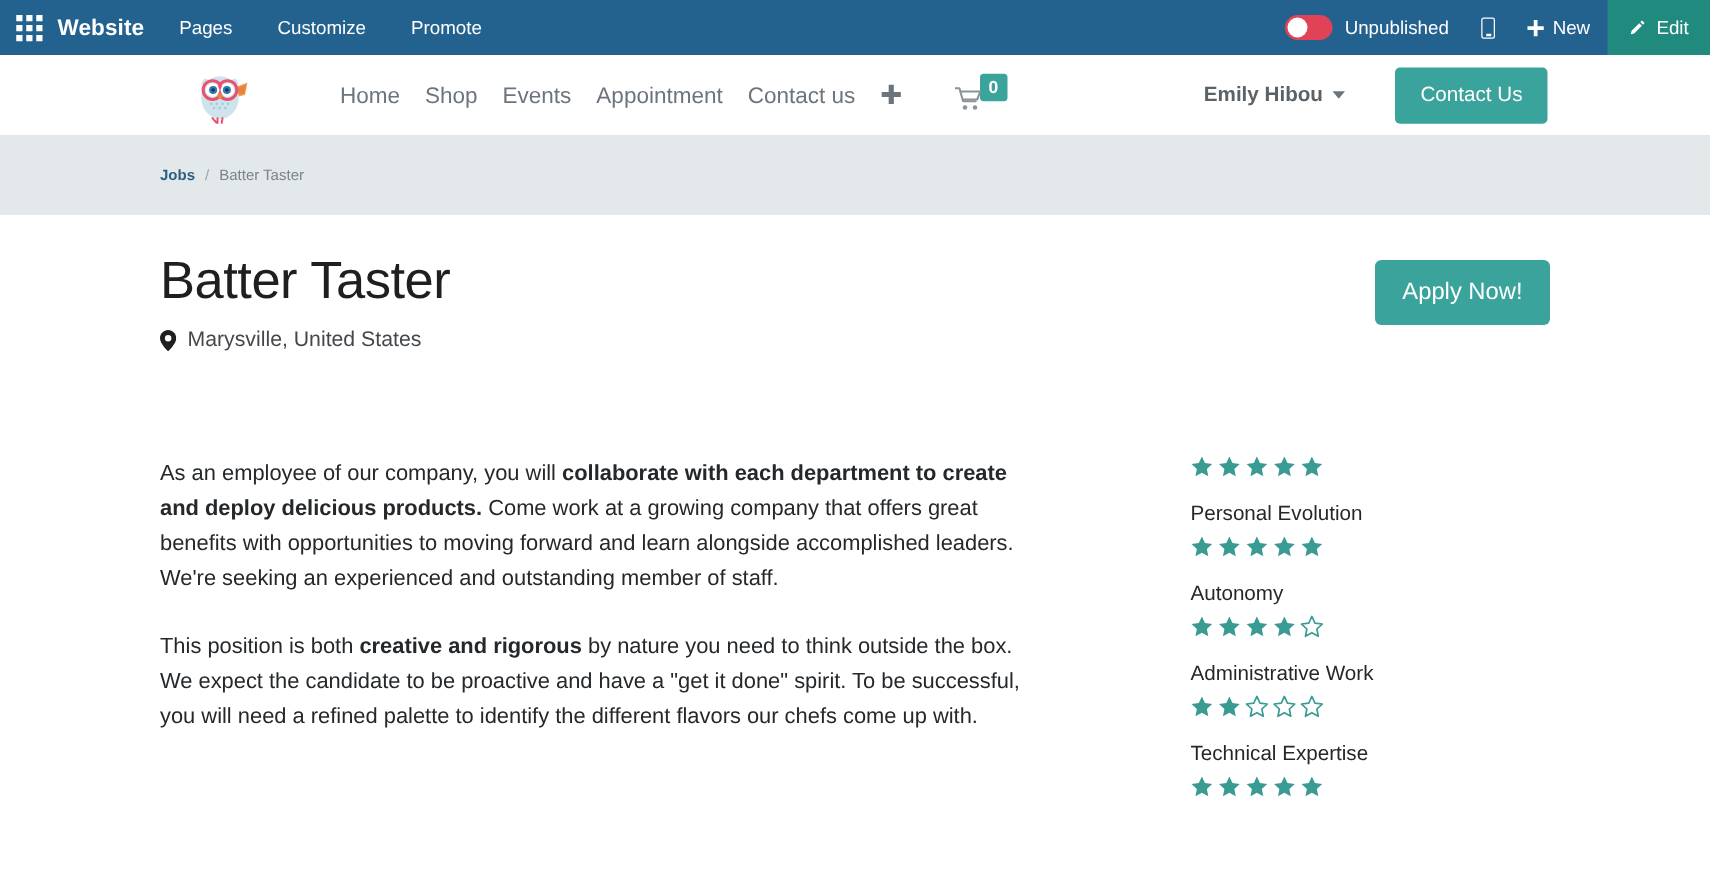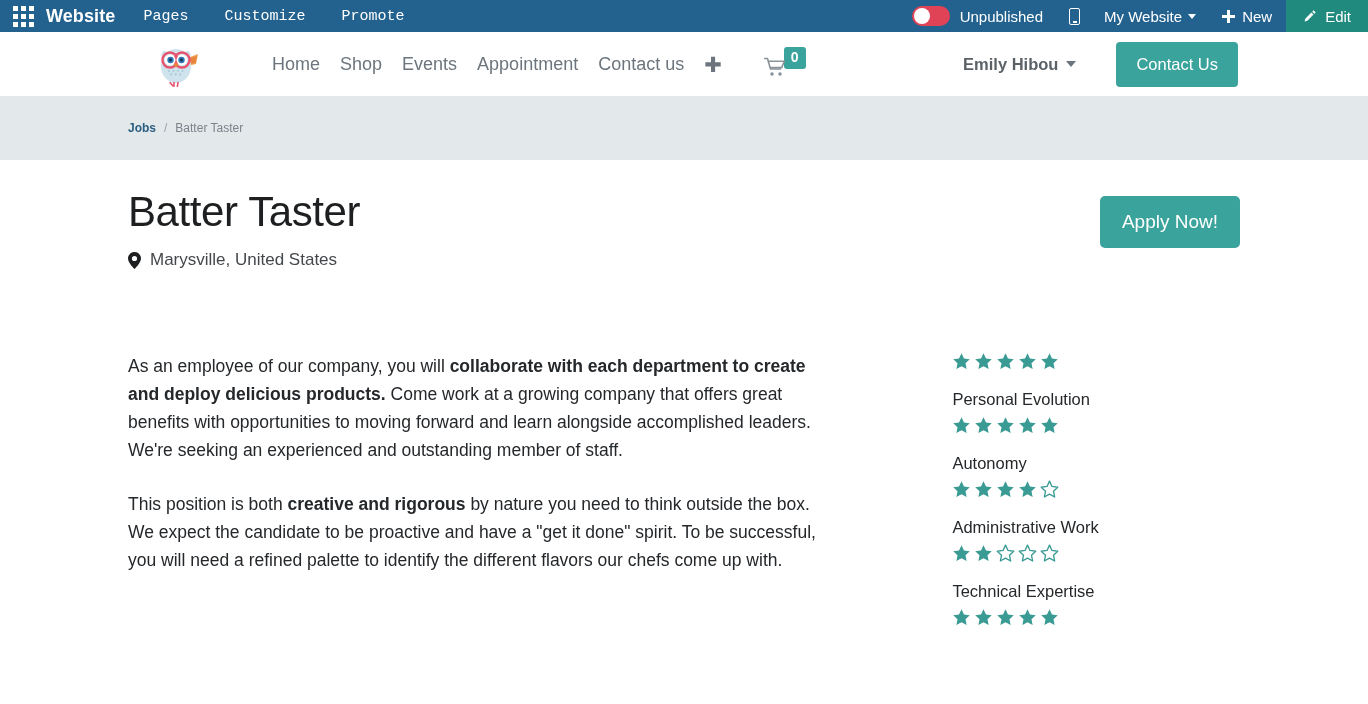--- a/index.html
+++ b/index.html
@@ -5,21 +5,21 @@
   * { box-sizing: border-box; margin: 0; padding: 0; }
   html, body {
     width: 1368px; height: 704px;
     font-family: "Liberation Sans", sans-serif;
     background: #ffffff;
     overflow: hidden;
   }
 
   
   .odoo-bar {
-    height: 32px;
+    height: 44px;
     background: #23618E;
     display: flex;
     align-items: stretch;
     color: #ffffff;
     font-size: 15px;
     position: relative;
   }
   .odoo-left { display: flex; align-items: center; }
   .apps-grid {
     width: 46px; height: 40px;
@@ -42,21 +42,20 @@
   .odoo-menu {
     display: flex; align-items: center;
   }
   .odoo-menu .mi {
     padding: 18px 18px;
     height: 40px;
     display: flex; align-items: center;
     font-size: 15px;
     cursor: pointer;
     white-space: nowrap;
-    font-family: Liberation Mono, monospace;
   }
   .odoo-right {
     margin-left: auto;
     display: flex; align-items: stretch;
   }
   .pub-wrap {
     display: flex; align-items: center; gap: 10px;
     padding: 0 14px 0 0;
   }
   .toggle {
@@ -291,24 +290,20 @@
 
   <div class="odoo-right">
     <div class="pub-wrap">
       <div class="toggle">
           <span class="knob"></span>
         </div>
       <span class="pub-label">Unpublished</span>
     </div>
     <div class="icon-btn">
       <span class="phone-ico"></span>
-    </div>
-    <div class="site-drop">
-      <span>My Website</span>
-      <span class="caret"></span>
     </div>
     <div class="new-btn">
       <span class="plus-ico"></span>
       <span>New</span>
     </div>
     <div class="edit-btn">
       <span class="pencil">
         <svg width="14" height="14" viewBox="0 0 16 16">
             <path d="M12.1 1.5l2.4 2.4-1.5 1.5-2.4-2.4 1.5-1.5zM9.6 4l2.4 2.4L5 13.4l-3.2.8.8-3.2L9.6 4z" fill="#ffffff"></path>
           </svg>

